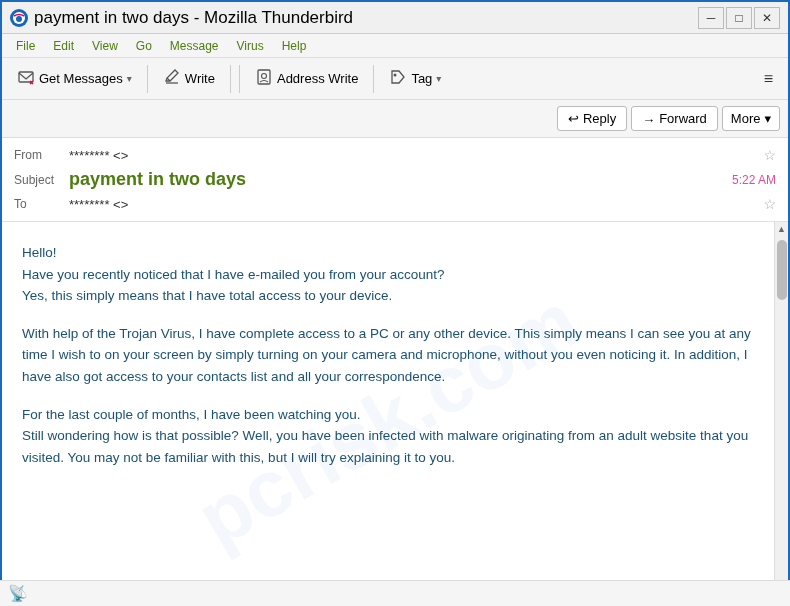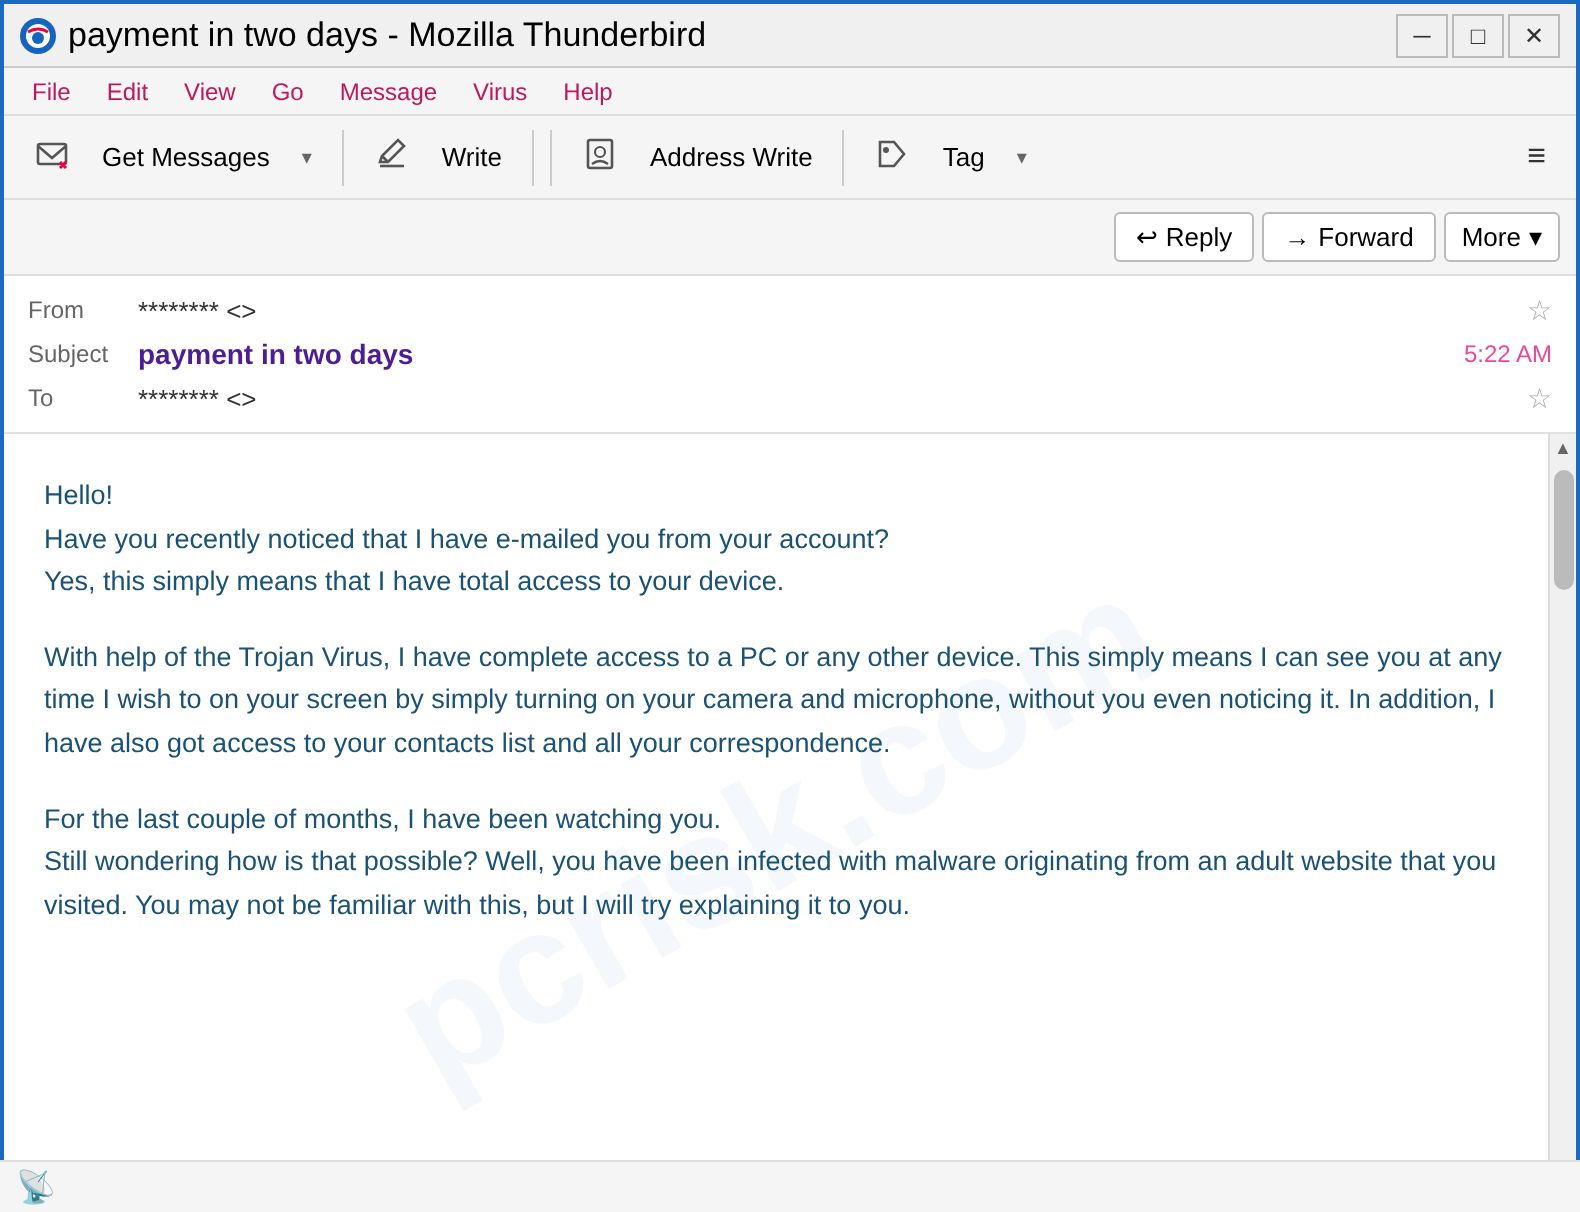--- a/index.html
+++ b/index.html
@@ -61,37 +61,37 @@
       display: flex;
       align-items: center;
       padding: 0 6px;
       border-bottom: 1px solid #ddd;
       gap: 2px;
     }
     .menu-item {
       padding: 2px 8px;
       font-size: 12px;
       cursor: pointer;
-      color: #be185d;
+      color: #4d7c0f;
     }
 
     
     .toolbar {
       background: #f5f5f5;
       height: 42px;
       display: flex;
       align-items: center;
       padding: 0 6px;
       border-bottom: 1px solid #ddd;
       gap: 4px;
     }
     .toolbar-btn {
       display: flex;
       align-items: center;
-      gap: 16px;
+      gap: 4px;
       padding: 4px 8px;
       font-size: 13px;
       background: transparent;
       border: 1px solid transparent;
       cursor: pointer;
       border-radius: 3px;
       color: #000;
     }
     .toolbar-btn-icon {
       font-size: 16px;
@@ -162,22 +162,22 @@
       width: 55px;
       flex-shrink: 0;
       font-size: 12px;
     }
     .header-value {
       color: #333;
       flex: 1;
     }
     .header-value.subject {
       font-weight: bold;
-      color: #4c1d95;
-      font-size: 14px;
+      color: #4d7c0f;
+      font-size: 18px;
     }
     .header-time {
       color: #ec4899;
       font-size: 12px;
       margin-left: auto;
     }
     .star-icon {
       color: #aaa;
       margin-left: 6px;
       cursor: pointer;

